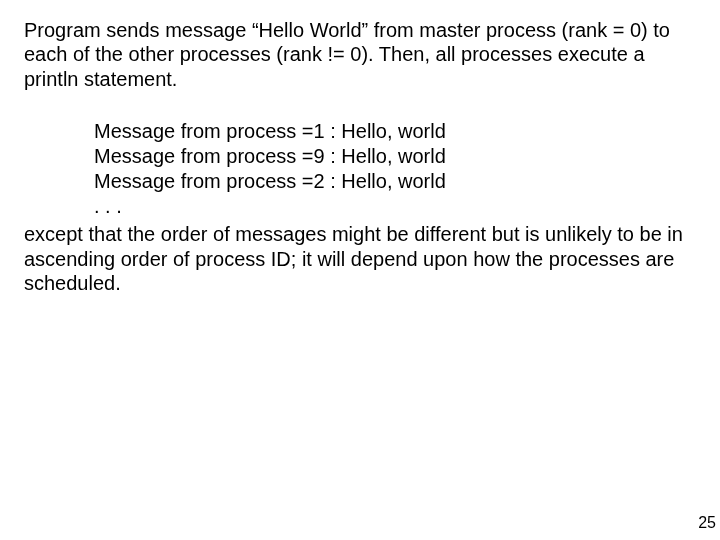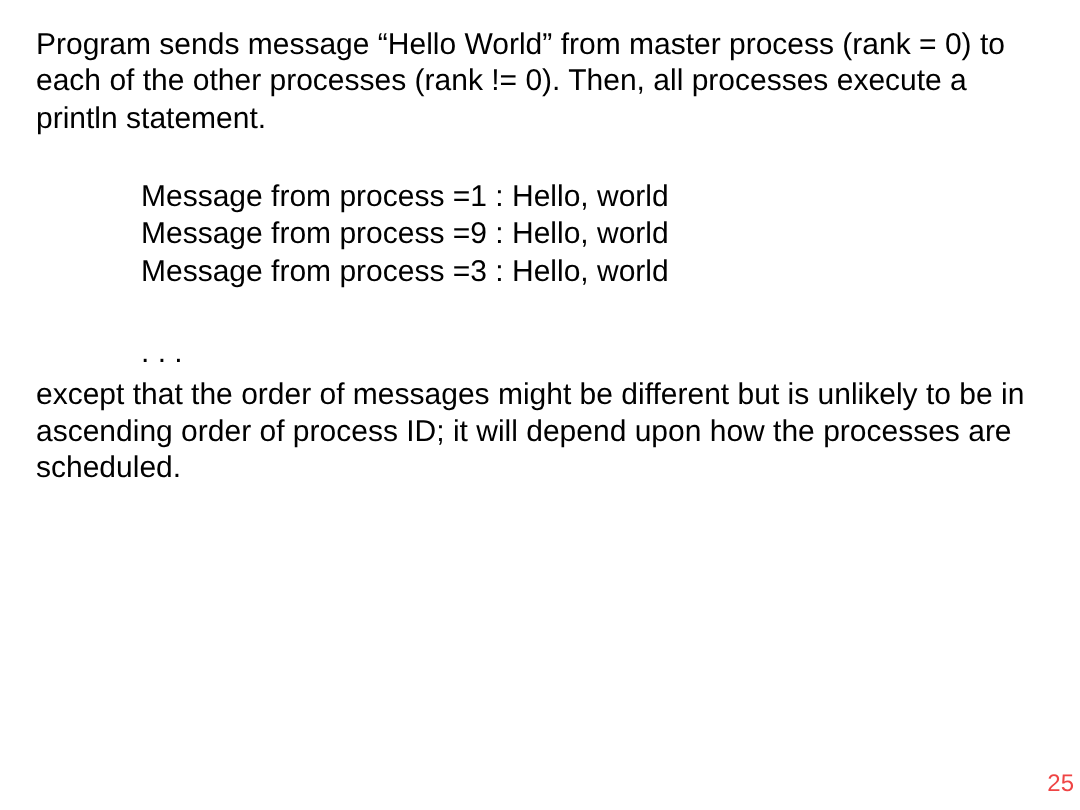--- a/index.html
+++ b/index.html
@@ -20,52 +20,52 @@
     position: relative;
     box-sizing: border-box;
     padding: 18px 24px 0 24px;
   }
   .para {
     line-height: 1.22;
     margin-bottom: 28px;
   }
   .output-block {
     margin-left: 70px;
-    margin-bottom: 31px;
+    margin-bottom: 2px;
     line-height: 1.25;
   }
   .ellipsis {
     margin-left: 70px;
     margin-bottom: 6px;
     line-height: 1.0;
   }
   .closing {
     margin-left: 0;
     line-height: 1.22;
   }
   .page-num {
     position: absolute;
     right: 4px;
     bottom: 8px;
     font-size: 16px;
-    color: #ef4444;
+    color: #000000;
   }
 </style>
 </head>
 <body>
 
 <div class="slide">
 
   <div class="para">Program sends message “Hello World” from master process (rank = 0) to each of the other processes (rank != 0). Then, all processes execute a println statement.</div>
 
 
   <div class="output-block">
     <div>Message from process =1 : Hello, world</div>
     <div>Message from process =9 : Hello, world</div>
-    <div>Message from process =3 : Hello, world</div>
+    <div>Message from process =2 : Hello, world</div>
   </div>
 
   <div class="ellipsis">. . .</div>
 
   <div class="closing">except that the order of messages might be different but is unlikely to be in ascending order of process ID; it will depend upon how the processes are scheduled.</div>
 
   <div class="page-num">25</div>
 
 </div>
 

